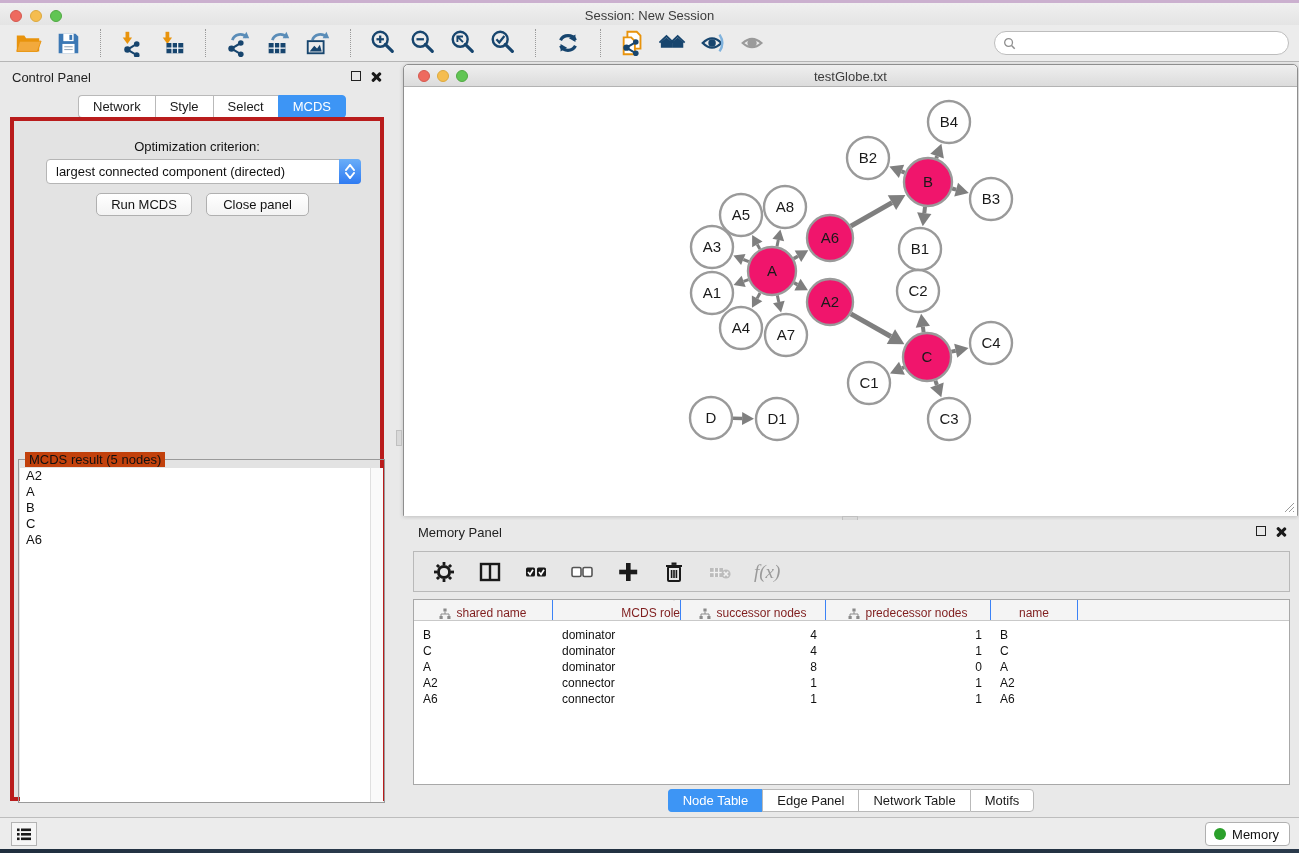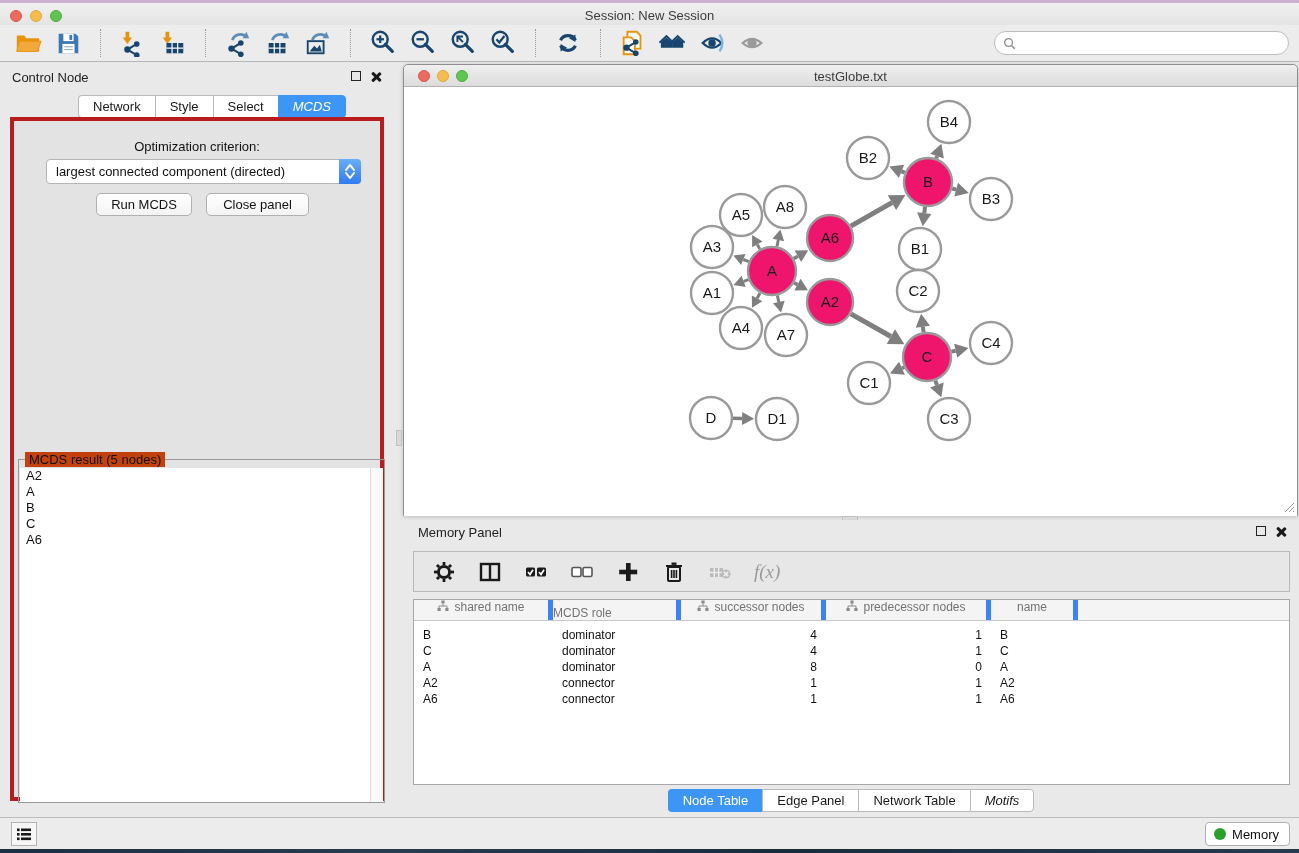--- a/index.html
+++ b/index.html
@@ -37,21 +37,21 @@
   .float-box { width:10px; height:10px; border:1.6px solid #222; display:inline-block; cursor:pointer; }
   .close-x { width:11px; height:11px; display:inline-block; cursor:pointer; position:relative; }
   .close-x::before, .close-x::after { content:""; position:absolute; left:4.3px; top:-0.5px; width:2.6px; height:12px; background:#1a1a1a; border-radius:1px; }
   .close-x::before { transform:rotate(45deg); }
   .close-x::after { transform:rotate(-45deg); }
 
   .cp-tabs { position:absolute; left:78px; top:32px; height:40px; display:flex; }
   .seg-tab { height:23px; padding:0 14px; font-size:13px; color:#1a1a1a; background:#fff;
              border:1px solid #b9b9b9; border-right:none; display:flex; align-items:center; cursor:pointer; }
   .seg-tab:first-child { border-radius:4px 0 0 4px; }
-  .seg-tab:last-child { border-right:1px solid #b9b9b9; border-radius:0 4px 4px 0;font-style:italic; }
+  .seg-tab:last-child { border-right:1px solid #b9b9b9; border-radius:0 4px 4px 0; }
   .seg-tab.sel { background:#3d95f5; border-color:#3d95f5; color:#fff; }
 
   .cp-content { position:absolute; left:10px; top:54px; width:374px; height:684px;
                 background:#e3e3e3; border:4px solid #b91c1c; }
   .opt-label { position:absolute; left:0; top:18px; width:100%; text-align:center; font-size:13px; color:#111; }
   .crit-select { position:absolute; left:32px; top:38px; width:315px; height:25px; background:#fff;
                  border:1px solid #b5b5b5; border-radius:4px; display:flex; align-items:center; cursor:pointer; }
   .crit-select .sel-text { flex:1; font-size:13px; color:#111; padding-left:9px; white-space:nowrap; }
   .stepper { width:22px; height:25px; margin-right:-1px; border-radius:0 4px 4px 0;
              background:linear-gradient(#6aaef8,#2f7bf2); display:flex; flex-direction:column;
@@ -83,22 +83,22 @@
   
   .tp { position:absolute; left:403px; top:520px; width:896px; height:296px; background:#e9e9e9; }
   .tp-toolbar { position:absolute; left:10px; top:31px; width:877px; height:41px; background:#e7e7e7;
                 border:1px solid #b9b9b9; display:flex; align-items:center; padding-left:18px; gap:22px; }
   .tpt-btn { background:none; border:none; cursor:pointer; display:flex; align-items:center; }
   .tpt-btn svg { width:24px; height:24px; }
   .fx-label { font-family:"Liberation Serif", serif; font-style:italic; font-size:19px; color:#9a9a9a; }
 
   .table-box { position:absolute; left:10px; top:79px; width:877px; height:186px; background:#fff; border:1px solid #a8a8a8; }
   .thead { display:flex; height:21px; background:#f4f4f4; border-bottom:1px solid #c9c9c9; }
-  .th { display:flex; align-items:flex-start; justify-content:center; gap:5px; font-size:12px; color:#737373;
-        border-right:5px solid #3b82f6; cursor:pointer; }
+  .th { display:flex; align-items:flex-end; justify-content:center; gap:5px; font-size:12px; color:#7f1d1d;
+        border-right:1px solid #3b82f6; cursor:pointer; }
   .tr { display:flex; height:16px; align-items:center; cursor:default; }
   .tr:first-child { margin-top:6px; }
   .td { font-size:12px; color:#111; padding:0 9px; white-space:nowrap; overflow:hidden; }
 
   .tp-tabs { position:absolute; left:0; top:269px; width:100%; display:flex; justify-content:center; }
 
   
   .statusbar { position:absolute; left:0; top:817px; width:1299px; height:32px; background:#ececec; border-top:1px solid #bdbdbd; }
   .list-btn { position:absolute; left:11px; top:4px; width:26px; height:24px; background:#f6f6f6;
               border:1px solid #b4b4b4; display:flex; align-items:center; justify-content:center; cursor:pointer; }
@@ -280,21 +280,21 @@
       <svg width="13" height="13" viewBox="0 0 14 14">
         <circle cx="6" cy="6" r="4.2" fill="none" stroke="#8e8e8e" stroke-width="1.4"></circle>
         <line x1="9.2" y1="9.2" x2="12.6" y2="12.6" stroke="#8e8e8e" stroke-width="1.6"></line>
       </svg>
       <input type="text" placeholder="" style="">
     </div>
   </div>
 
   <div class="cp">
     <div class="panel-header">
-      <span class="ph-label">Control Node</span>
+      <span class="ph-label">Control Panel</span>
       <span class="wctl" style="right:8px;">
         <span class="float-box"></span>
         <span class="close-x"></span>
       </span>
     </div>
     <div class="cp-tabs" id="cp-tabs">
         <div class="seg-tab">Network</div>
         <div class="seg-tab">Style</div>
         <div class="seg-tab">Select</div>
         <div class="seg-tab sel">MCDS</div>

